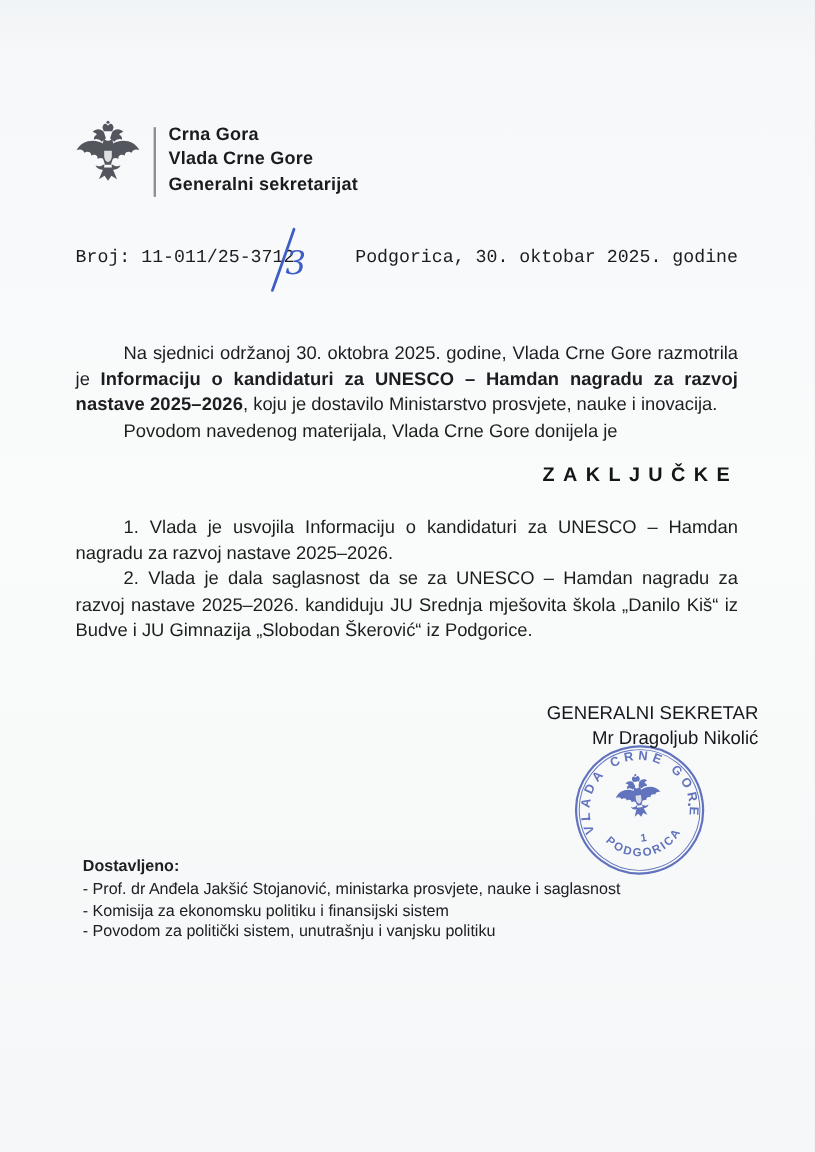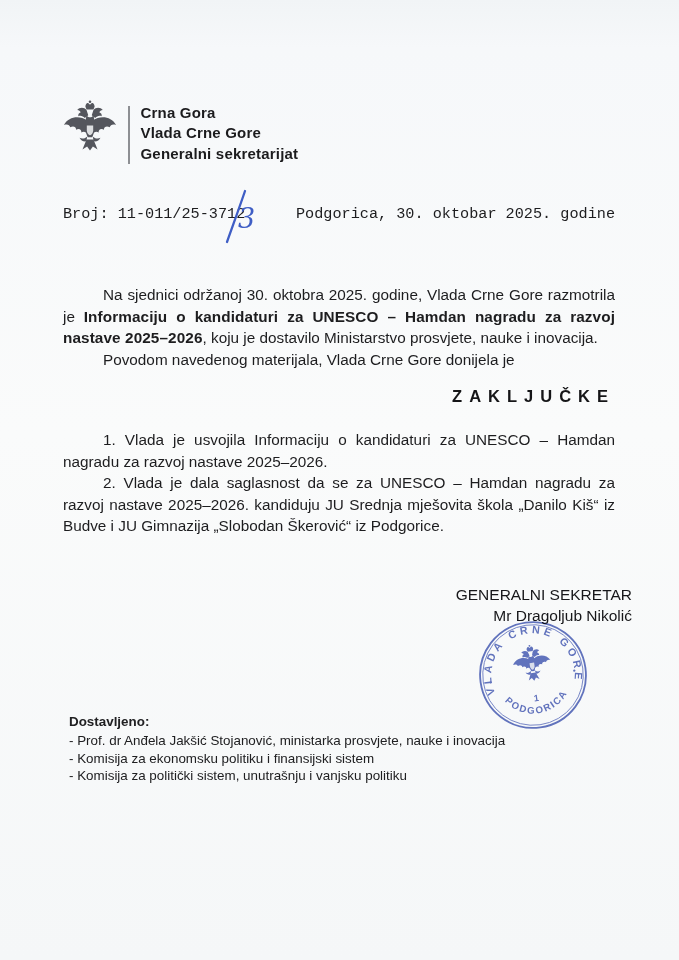--- a/index.html
+++ b/index.html
@@ -115,18 +115,18 @@
     <text class="st-text" x="58" y="84" font-size="9" text-anchor="middle">1</text>
     <text class="st-text" x="14.5" y="62" font-size="8">•</text>
     <text class="st-text" x="97.5" y="62" font-size="8">•</text>
     <text class="st-text" font-size="9.5" letter-spacing="1.6">
       <textPath href="#arcBottom" startOffset="50%" text-anchor="middle">PODGORICA</textPath>
     </text>
   </svg>
 
   <div class="distribution">
     <div class="dist-label">Dostavljeno:</div>
-    <div>- Prof. dr Anđela Jakšić Stojanović, ministarka prosvjete, nauke i inovacija</div>
+    <div>- Prof. dr Anđela Jakšić Stojanović, ministarka prosvjete, nauke i saglasnost</div>
     <div>- Komisija za ekonomsku politiku i finansijski sistem</div>
-    <div>- Komisija za politički sistem, unutrašnju i vanjsku politiku</div>
+    <div>- Povodom za politički sistem, unutrašnju i vanjsku politiku</div>
   </div>
 
 </div>
 
 </body></html>

